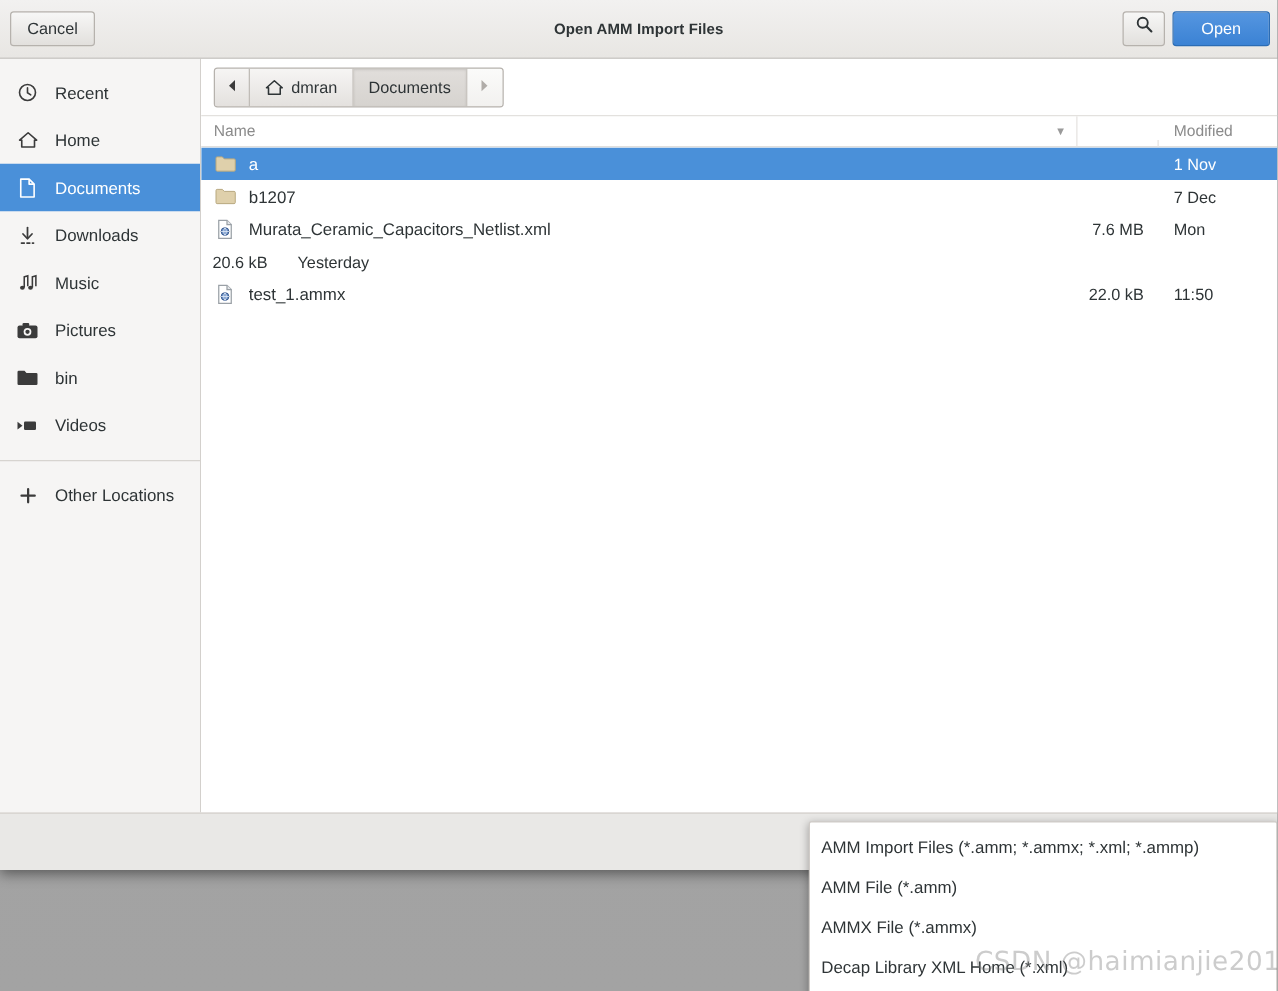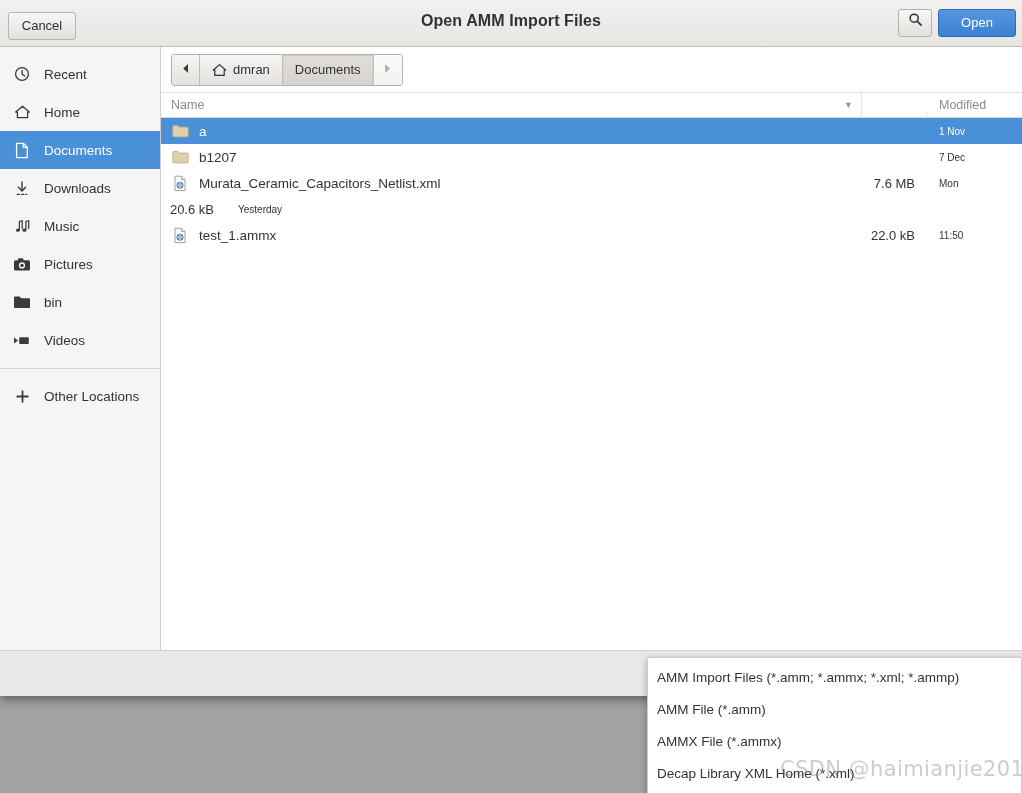--- a/index.html
+++ b/index.html
@@ -37,28 +37,29 @@
   }
 
   
   .headerbar {
     position: relative;
     height: 47px;
     min-height: 36px;
     background: linear-gradient(180deg,#f2f1f0 0%,#e8e6e3 100%);
     border-bottom: 1px solid #bfbcb8;
     display: flex;
-    padding: 12px 6px;
+    align-items: center;
+    padding: 0 6px;
     box-sizing: border-box;
   }
   .hb-title {
     position: absolute;
     left: 0; right: 0;
     text-align: center;
-    font-size: 16px;
+    font-size: 12px;
     font-weight: bold;
     color: #2e3436;
     pointer-events: none;
     letter-spacing: .1px;
   }
   .btn {
     font-family: "Liberation Sans", sans-serif;
     font-size: 13px;
     color: #2e3436;
     border: 1px solid #b6b2ad;
@@ -256,21 +257,21 @@
     text-align: right;
     padding-right: 12px;
     box-sizing: border-box;
     font-size: 13px;
     white-space: nowrap;
   }
   .cell-mod {
     width: 95px;
     padding-left: 12px;
     box-sizing: border-box;
-    font-size: 10px;
+    font-size: 13px;
     white-space: nowrap;
   }
 
   
   .actionbar {
     height: 46px;
     min-height: 46px;
     background: #e9e8e6;
     border-top: 1px solid #d3d0cc;
     box-sizing: border-box;

